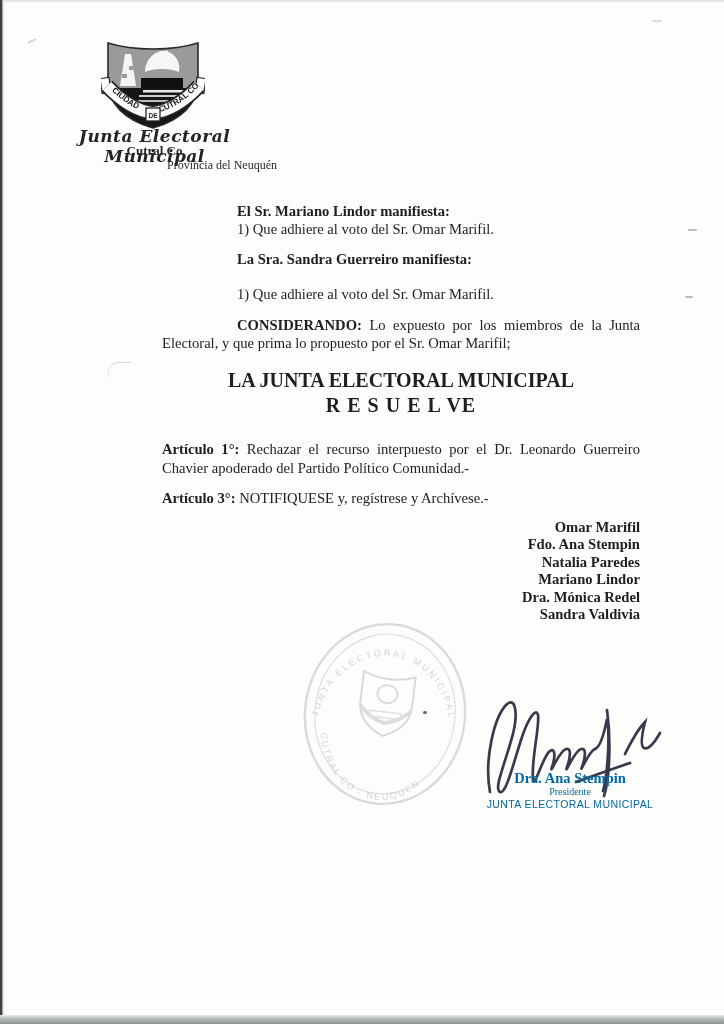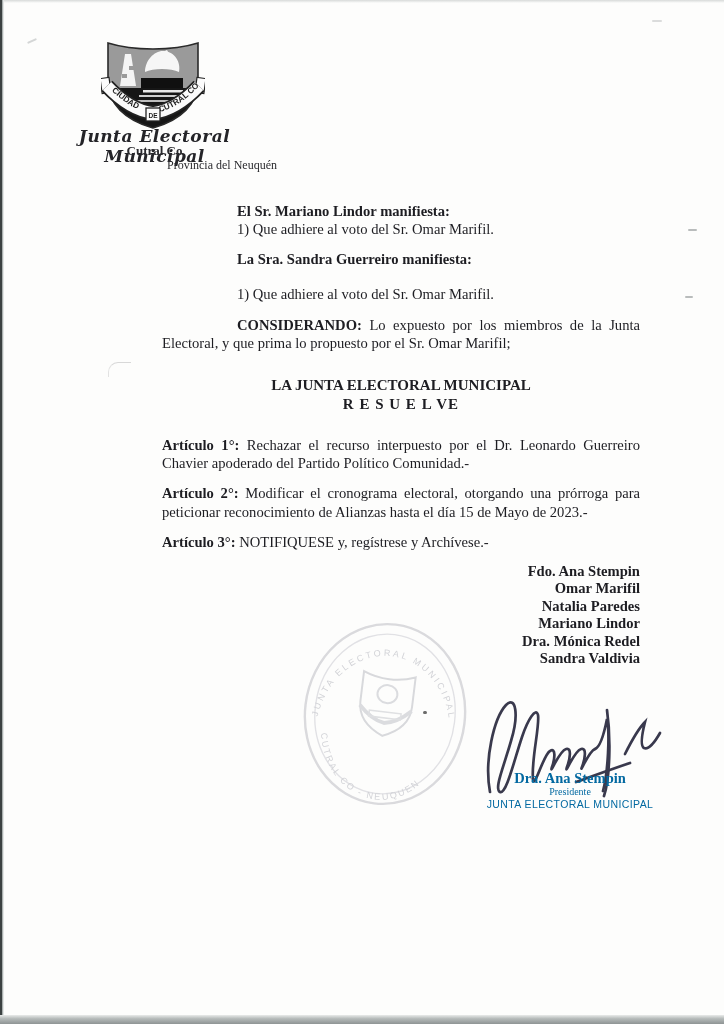--- a/index.html
+++ b/index.html
@@ -34,21 +34,21 @@
   .doc{position:absolute;left:162px;top:202px;width:478px;font-size:14.6px;line-height:1.25;}
   .stmt-heading{font-weight:bold;margin-left:75px;}
   .stmt-item{margin-left:75px;}
   .gap-sm{margin-top:12px;}
   .gap-md{margin-top:16px;}
   .gap-lg{margin-top:22px;}
   .para{text-align:justify;}
   .para.indent{text-indent:75px;}
   .b{font-weight:bold;}
   .u{}
-  .title-block{text-align:center;font-weight:bold;margin-top:24px;font-size:15px;}
+  .title-block{text-align:center;font-weight:bold;margin-top:16px;font-size:20px;}
   .title-block .line2{letter-spacing:1px;}
   .signatories{margin-top:12px;text-align:right;font-weight:bold;line-height:1.19;}
 
   
   .seal{position:absolute;left:297px;top:616px;width:176px;height:196px;transform:rotate(7deg);opacity:.85;}
   .speck{position:absolute;left:423px;top:711px;width:4px;height:3px;background:#3a3a3a;border-radius:2px;opacity:.75;}
 
   
   .signature{position:absolute;left:476px;top:694px;width:188px;height:104px;}
   .ink-stamp{position:absolute;left:478px;top:770px;width:184px;text-align:center;color:#0369a1;}
@@ -127,31 +127,28 @@
 
     <div class="title-block">
       <div class="line1">LA JUNTA ELECTORAL MUNICIPAL</div>
       <div class="line2">R E S U E L VE</div>
     </div>
 
     <p class="para gap-lg" style="margin:22px 0 0 0;">
       <span class="b">Artículo 1°:</span><span> Rechazar el recurso interpuesto por el Dr. Leonardo Guerreiro Chavier apoderado del Partido Político Comunidad.-</span>
     </p>
 
-    <p class="para" style="margin:12px 0 0 0;">
-      <span class="b">Artículo 2°:</span><span> Modificar el cronograma electoral, otorgando una prórroga para peticionar reconocimiento de Alianzas hasta el día 15 de Mayo de 2023.-</span>
-    </p>
 
     <p class="para" style="margin:12px 0 0 0;">
       <span class="b">Artículo 3°:</span><span> NOTIFIQUESE y, regístrese y Archívese.-</span>
     </p>
 
     <div class="signatories">
+      <div>Omar Marifil</div>
       <div>Fdo. Ana Stempin</div>
-      <div>Omar Marifil</div>
       <div>Natalia Paredes</div>
       <div>Mariano Lindor</div>
       <div>Dra. Mónica Redel</div>
       <div>Sandra Valdivia</div>
     </div>
   </div>
 
   <svg class="seal" viewBox="0 0 176 196">
     <defs>
       <path id="sealTop" d="M21,118 A67,78 0 1 1 155,118"></path>

